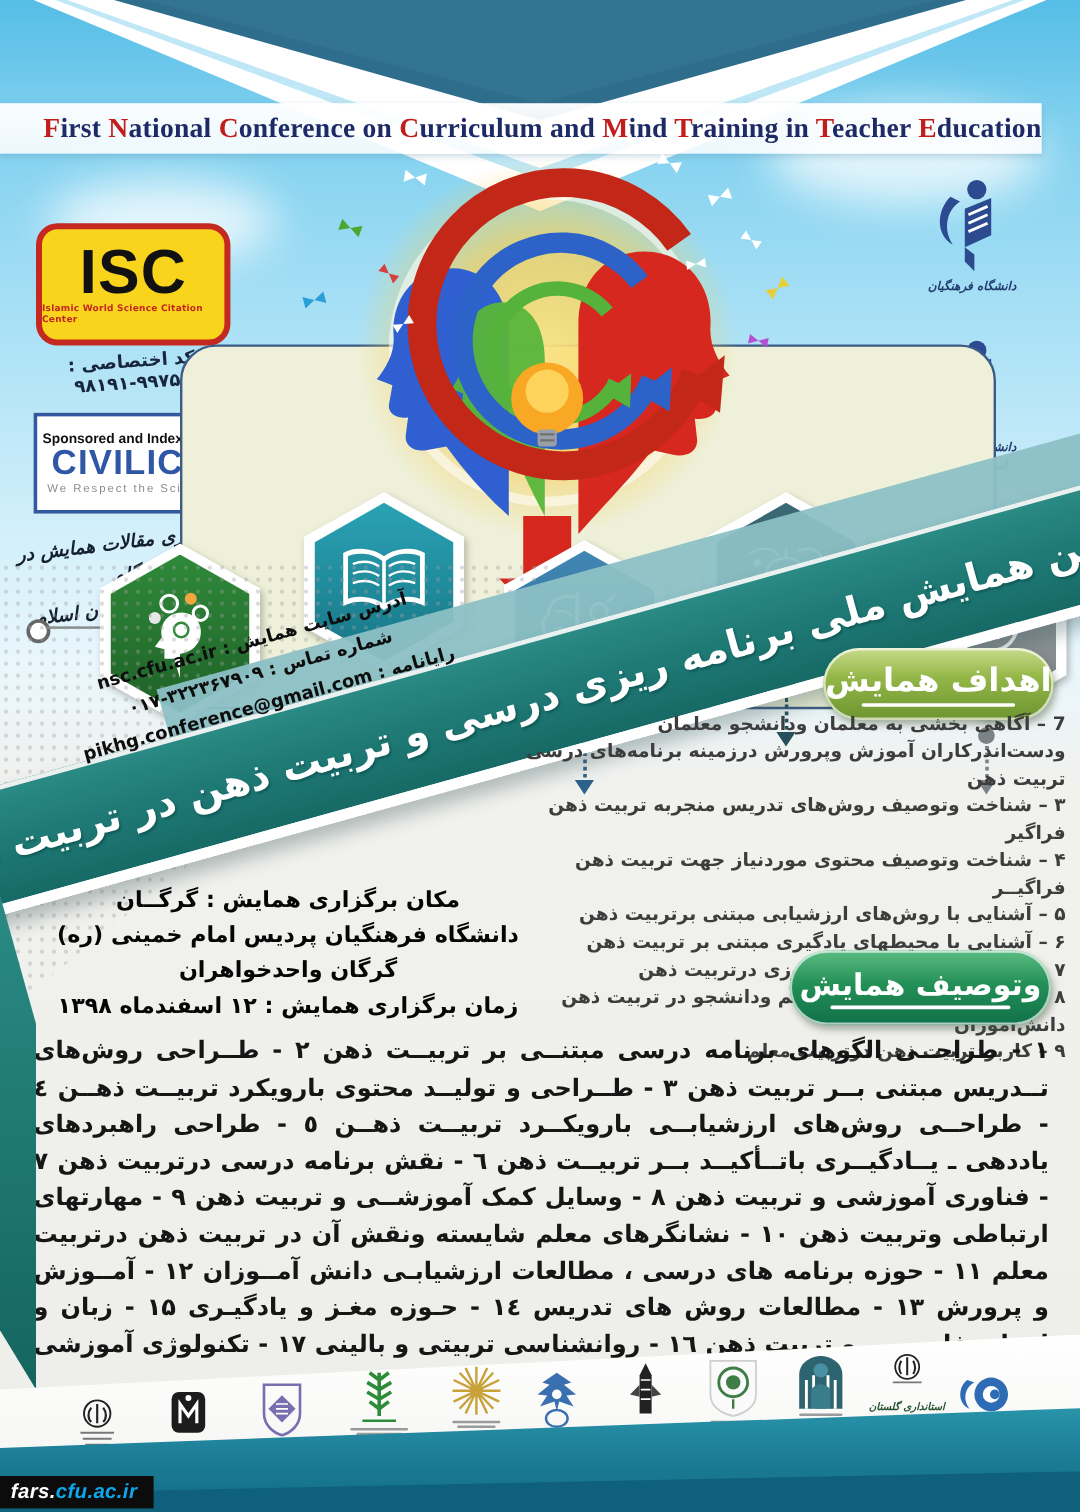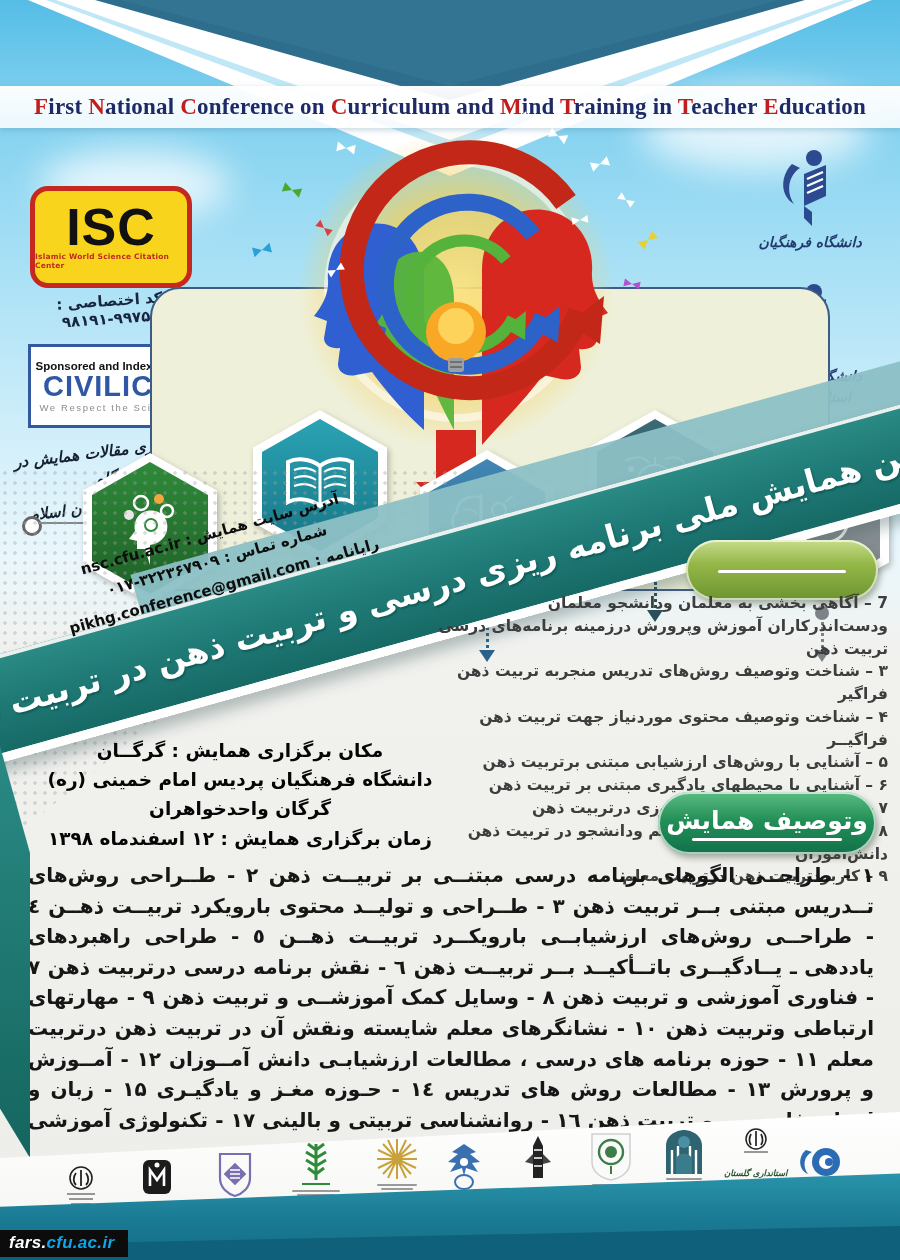--- a/index.html
+++ b/index.html
@@ -2,45 +2,45 @@
 <html lang="fa"><head>
 <meta charset="utf-8">
 <style>
   html,body{margin:0;padding:0;}
   .poster{position:relative;width:900px;height:1260px;overflow:hidden;
     font-family:"DejaVu Sans",sans-serif;
     background:linear-gradient(180deg,#55bde6 0%,#7fd0ef 8%,#a5dff5 20%,#cfeefa 34%,#eaf7fc 44%,#f1f1ee 52%,#ededea 100%);}
   .cloud{position:absolute;border-radius:50%;filter:blur(18px);background:rgba(255,255,255,.75);}
   
   .chevron-svg{position:absolute;top:0;left:0;}
-  .title-band{position:absolute;top:86px;left:0;width:900px;height:42px;
+  .title-band{position:absolute;top:86px;left:0;width:832px;height:42px;
     background:linear-gradient(180deg,rgba(255,255,255,.97),rgba(255,255,255,.85));
     display:flex;align-items:center;justify-content:center;
-    box-shadow:0 2px 6px rgba(90,140,170,.35);}
+    box-shadow:0 2px 6px rgba(90,140,170,.35);padding-left:36px;}
   .title-band .en-title{font-family:"Liberation Serif","DejaVu Serif",serif;font-weight:bold;
     font-size:23px;color:#1d2a66;letter-spacing:.2px;white-space:nowrap;}
   .en-title .cap{color:#c21d1d;}
   
   .isc-box{position:absolute;left:30px;top:186px;width:152px;height:92px;background:#f8d51c;
     border:5px solid #c4281f;border-radius:18px;display:flex;flex-direction:column;align-items:center;justify-content:center;
     box-shadow:0 0 0 2px #f8d51c inset;}
   .isc-acronym{font-size:52px;font-weight:900;color:#111;line-height:.9;letter-spacing:1px;font-family:"Liberation Sans",sans-serif;}
   .isc-sub{font-size:7.5px;font-weight:bold;color:#c4281f;margin-top:2px;letter-spacing:.2px;}
   .isc-code{position:absolute;left:10px;top:292px;width:200px;transform:rotate(-4deg);
     direction:rtl;font-size:15px;font-weight:bold;color:#18253f;text-align:center;}
   .civilica-box{position:absolute;left:28px;top:344px;width:156px;height:78px;background:#fff;
     border:3px solid #32599f;display:flex;flex-direction:column;align-items:center;justify-content:center;}
   .civ-l1{font-size:11.5px;font-weight:bold;color:#111;font-family:"Liberation Sans",sans-serif;}
   .civ-name{font-size:29px;font-weight:900;color:#2f57a5;line-height:1;letter-spacing:1px;font-family:"Liberation Sans",sans-serif;}
   .civ-l3{font-size:9.5px;color:#8c8c8c;letter-spacing:1.6px;margin-top:1px;font-family:"Liberation Sans",sans-serif;}
   .civ-note{position:absolute;left:6px;top:438px;width:215px;transform:rotate(-7deg);
     direction:rtl;text-align:center;font-size:15.5px;font-weight:bold;font-style:italic;color:#15202e;line-height:1.75;}
   
   .uni{position:absolute;display:flex;flex-direction:column;align-items:center;}
-  .uni-cap{direction:rtl;font-size:14px;font-weight:bold;font-style:italic;color:#233a6e;margin-top:4px;text-align:center;line-height:1.5;}
+  .uni-cap{direction:rtl;font-size:10px;font-weight:bold;font-style:italic;color:#233a6e;margin-top:4px;text-align:center;line-height:1.5;}
   
   .panel{position:absolute;left:150px;top:287px;width:676px;height:300px;background:#eef0d9;
     border:2px solid #3d5c85;border-radius:30px;}
   .illus{position:absolute;left:228px;top:100px;}
   
   .hex{position:absolute;width:134px;height:150px;filter:drop-shadow(2px 3px 3px rgba(60,60,60,.35));}
   .hex .outer{position:absolute;inset:0;background:#fff;clip-path:polygon(50% 0,100% 25%,100% 75%,50% 100%,0 75%,0 25%);}
   .hex .inner{position:absolute;inset:9px;clip-path:polygon(50% 0,100% 25%,100% 75%,50% 100%,0 75%,0 25%);
     display:flex;align-items:center;justify-content:center;}
   .hex-drop{position:absolute;display:flex;flex-direction:column;align-items:center;}
@@ -322,20 +322,21 @@
       <span>شماره تماس :</span>
       <span class="lat">۰۱۷-۳۲۲۳۶۷۹۰۹</span>
     </div>
     <div>
       <span>رایانامه :</span>
       <span class="lat">pikhg.conference@gmail.com</span>
     </div>
   </div>
 
   <div class="pill pill-goals">
+    <div>اهداف همایش</div>
     <div class="ul" style="width:128px;"></div>
   </div>
   <div class="goals-list">
     <div>7 – آگاهی بخشی به معلمان ودانشجو معلمان ودست‌اندرکاران آموزش وپرورش درزمینه برنامه‌های درسی تربیت ذهن</div>
     <div>۳ – شناخت وتوصیف روش‌های تدریس منجربه تربیت ذهن فراگیر</div>
     <div>۴ – شناخت وتوصیف محتوی موردنیاز جهت تربیت ذهن فراگیــر</div>
     <div>۵ – آشنایی با روش‌های ارزشیابی مبتنی برتربیت ذهن</div>
     <div>۶ – آشنایی با محیطهای یادگیری مبتنی بر تربیت ذهن</div>
     <div>۷ – آشنایی بانقش فناوری آموزی درتربیت ذهن</div>
     <div>۸ – شناخت وتوصیف نقش معلم ودانشجو در تربیت ذهن دانش‌آموزان</div>

